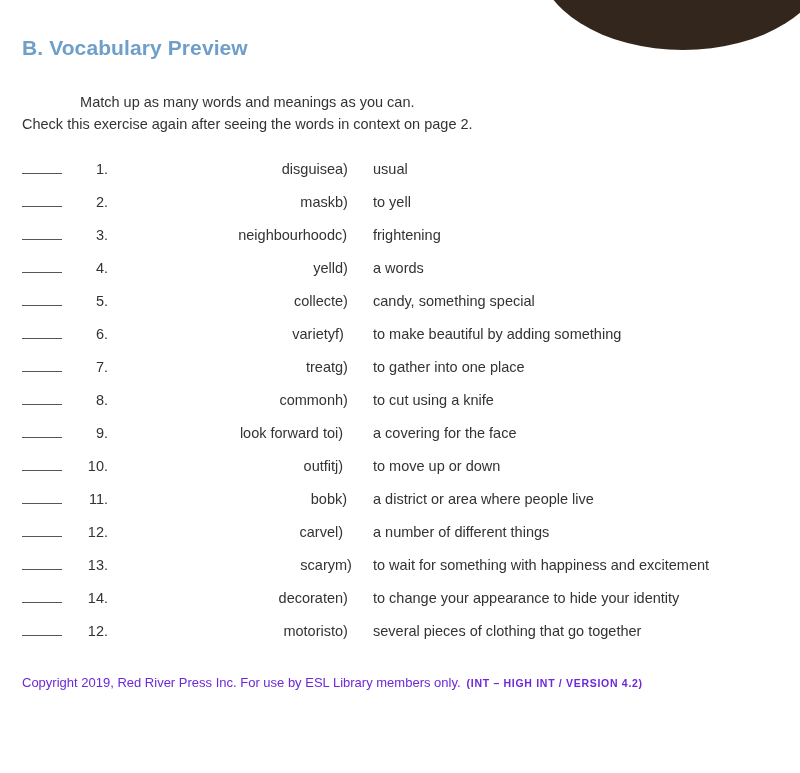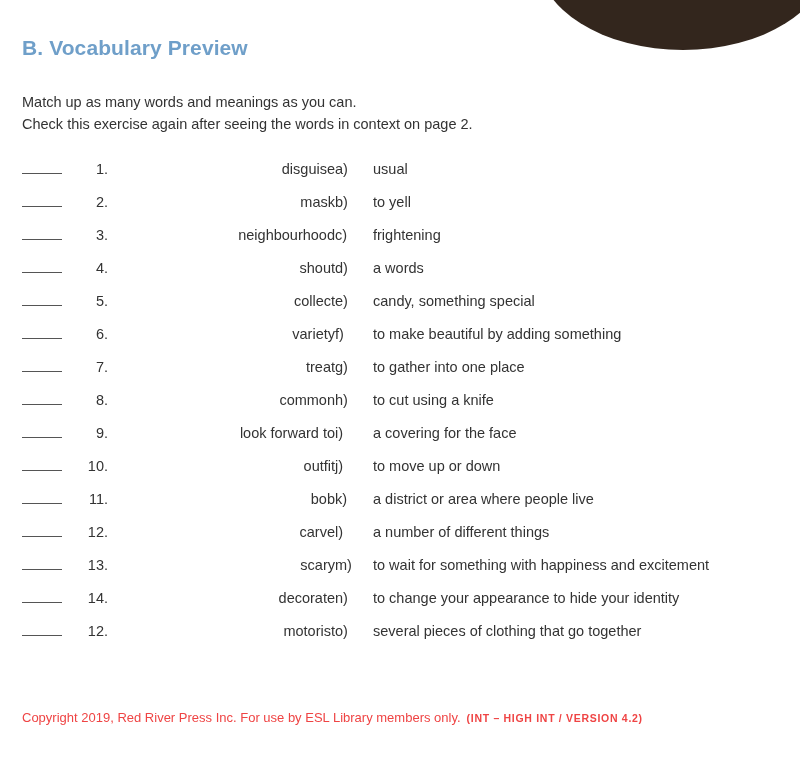--- a/index.html
+++ b/index.html
@@ -48,21 +48,21 @@
 
   
   .instructions {
     position: absolute;
     left: 22px;
     top: 91px;
     font-size: 14.5px;
     line-height: 22px;
     color: #333333;
   }
-  .instructions div { white-space: nowrap; }
+  .instructions div { white-space: nowrap; text-align: center; }
 
   
   .exercise {
     position: absolute;
     left: 0;
     top: 160px;
     width: 800px;
   }
   .ex-row {
     display: flex;
@@ -106,23 +106,23 @@
     font-size: 14.5px;
     color: #333333;
     padding-left: 10px;
     white-space: nowrap;
   }
 
   
   .footer {
     position: absolute;
     left: 22px;
-    top: 710px;
+    top: 675px;
     font-size: 13px;
-    color: #ef4444;
+    color: #6d28d9;
     white-space: nowrap;
   }
   .footer .version {
     font-size: 10.5px;
     font-weight: bold;
     letter-spacing: 0.7px;
     margin-left: 6px;
   }
 </style>
 </head>
@@ -157,21 +157,21 @@
       <div class="ex-row">
         <div class="blank"></div>
         <div class="item-num">3.</div>
         <div class="item-word">neighbourhood</div>
         <div class="def-letter">c)</div>
         <div class="def-text">frightening</div>
       </div>
       <div class="ex-row">
         <div class="blank"></div>
         <div class="item-num">4.</div>
-        <div class="item-word">shout</div>
+        <div class="item-word">yell</div>
         <div class="def-letter">d)</div>
         <div class="def-text">a words</div>
       </div>
       <div class="ex-row">
         <div class="blank"></div>
         <div class="item-num">5.</div>
         <div class="item-word">collect</div>
         <div class="def-letter">e)</div>
         <div class="def-text">candy, something special</div>
       </div>

